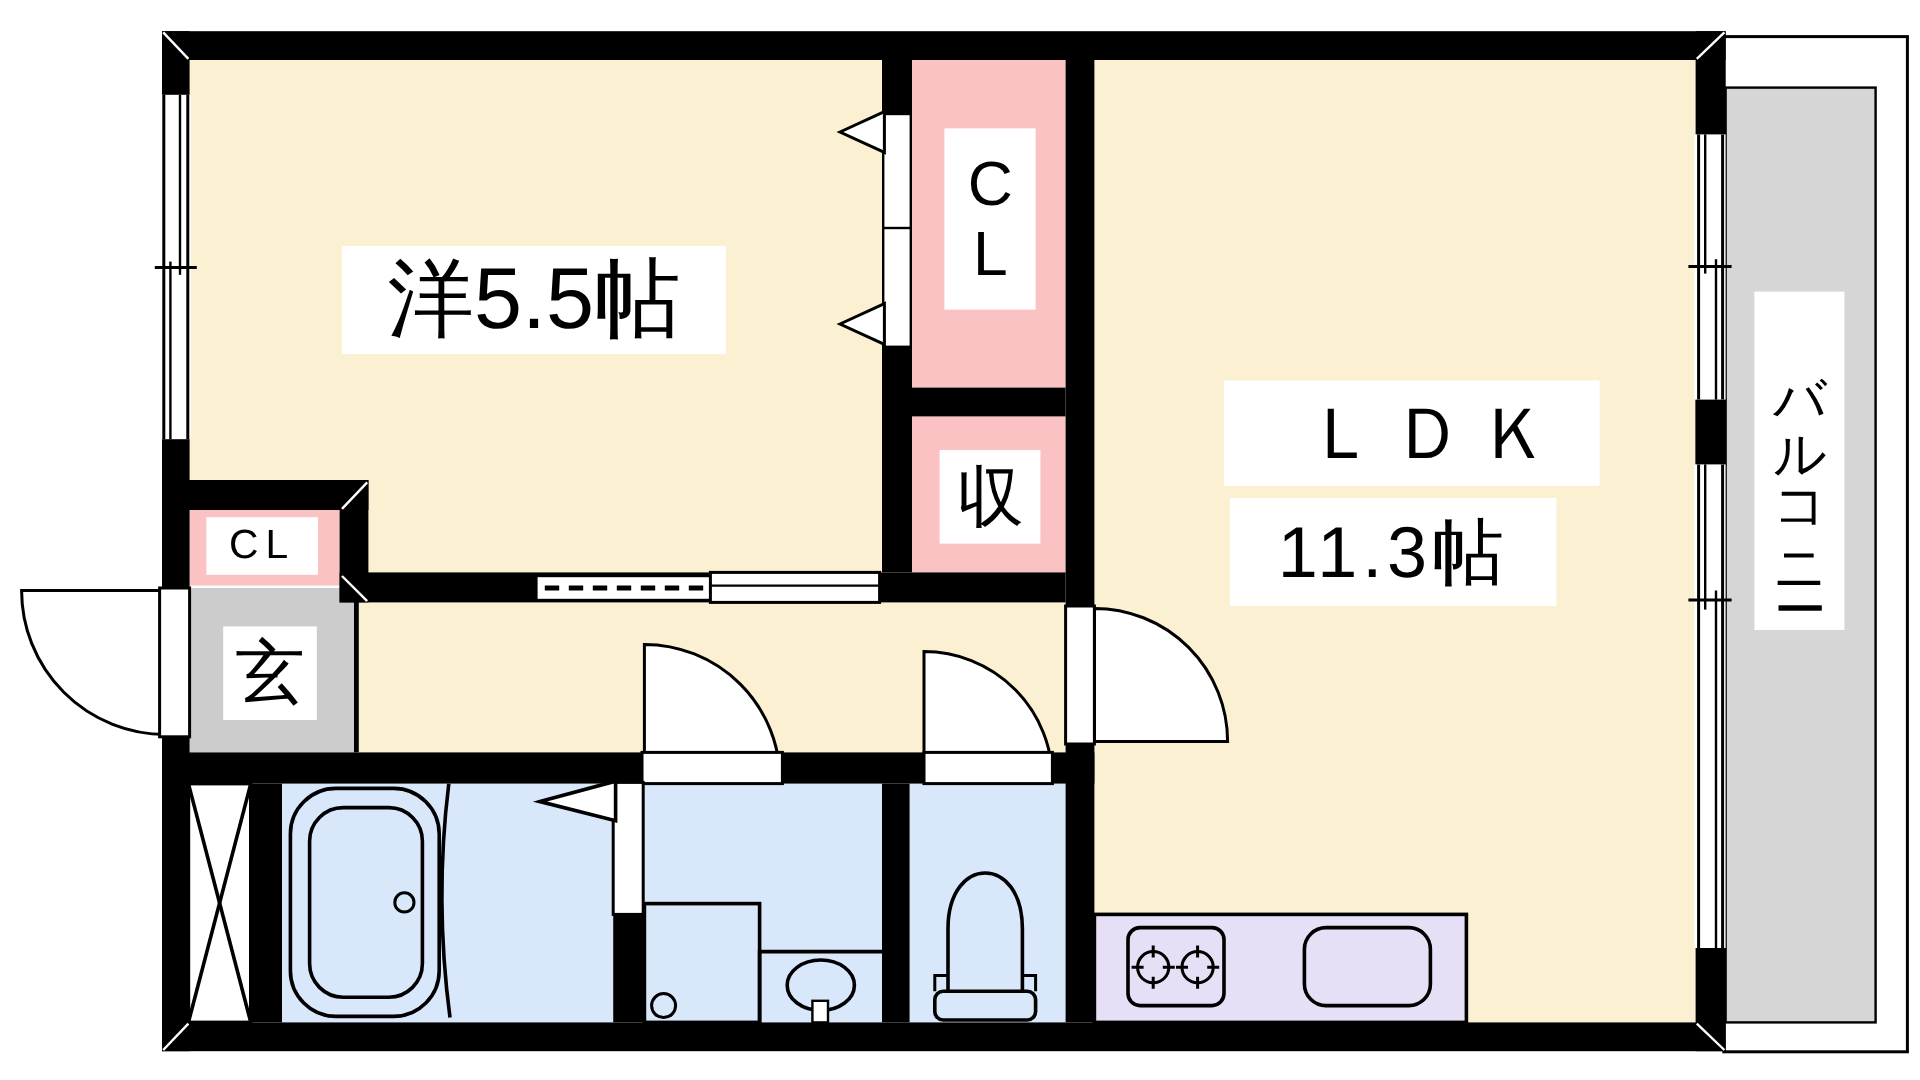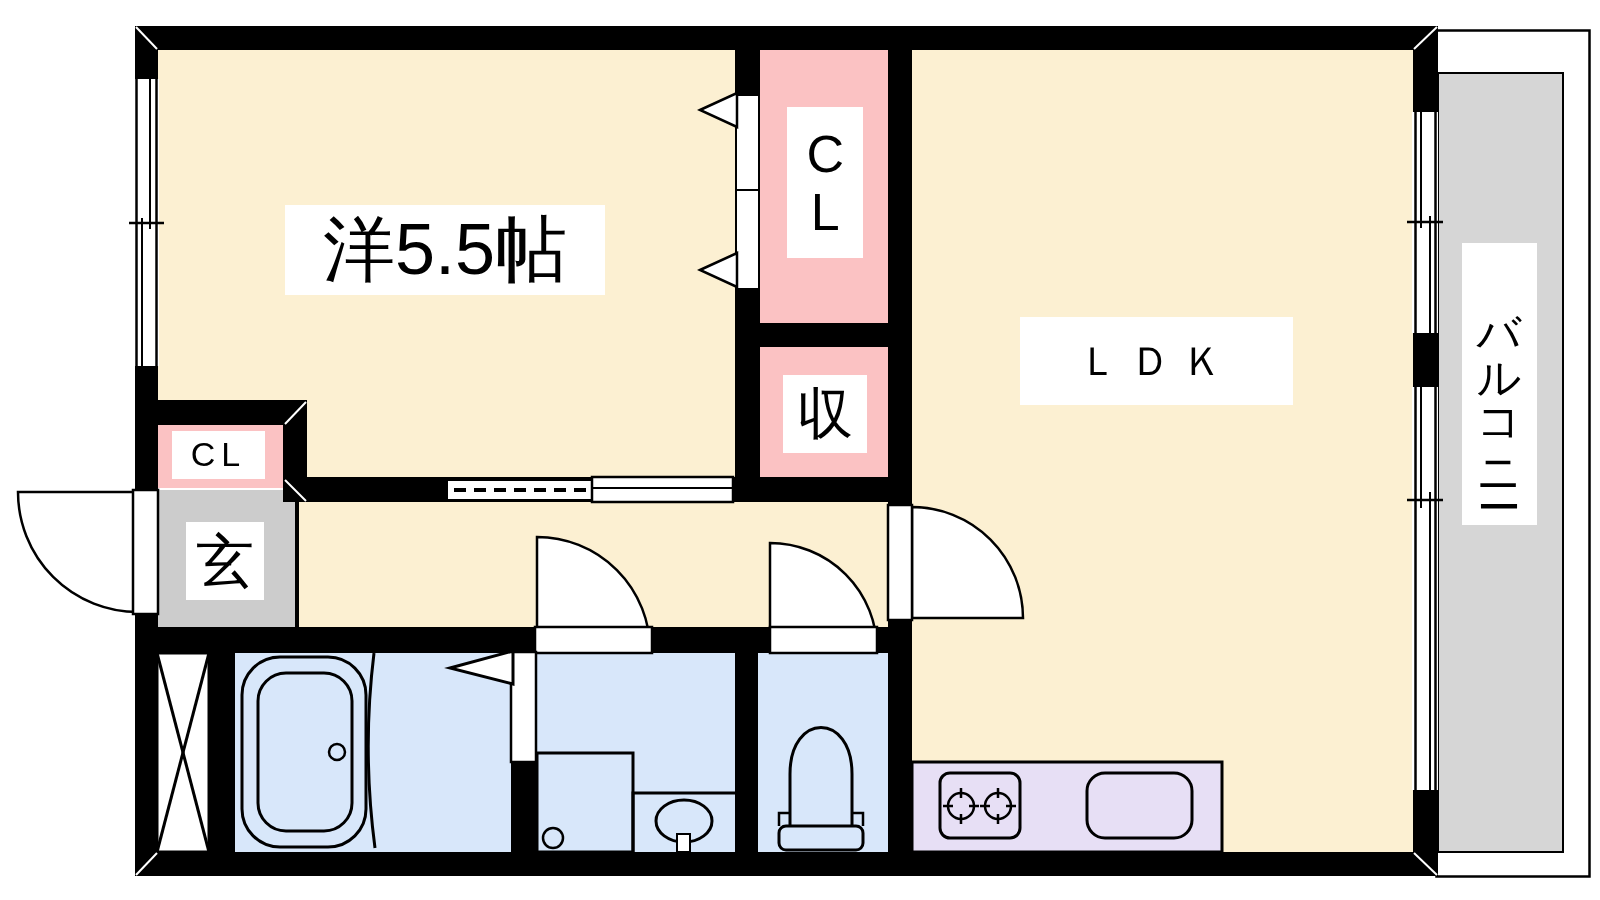--- a/index.html
+++ b/index.html
@@ -186,22 +186,23 @@
       <line x1="285" y1="480" x2="306" y2="501"></line>
     </g>
   </svg>
 
   <div class="lbl" style="left:285px;top:205px;width:320px;height:90px;font-size:72px;">洋5.5帖</div>
 
   <div class="lbl vupright" style="left:787px;top:107px;width:76px;height:151px;font-size:52px;">CL</div>
 
   <div class="lbl" style="left:783px;top:375px;width:84px;height:78px;font-size:56px;">収</div>
 
-  <div class="lbl" style="left:1020px;top:317px;width:273px;height:88px;font-size:40px;letter-spacing:12px;">ＬＤＫ</div>
-
+  <div class="lbl" style="left:1020px;top:317px;width:273px;height:88px;font-size:60px;letter-spacing:12px;padding-left:40px;">ＬＤＫ</div>
+
+  <div class="lbl" style="left:1025px;top:415px;width:272px;height:90px;font-size:60px;letter-spacing:4px;">11.3帖</div>
 
   <div class="lbl" style="left:172px;top:431px;width:93px;height:48px;font-size:34px;letter-spacing:6px;">CL</div>
 
   <div class="lbl" style="left:186px;top:522px;width:78px;height:78px;font-size:58px;">玄</div>
 
   <div class="lbl vtext" style="left:1462px;top:243px;width:75px;height:282px;font-size:44px;">バルコニー</div>
 
 </div>
 
 </body></html>

